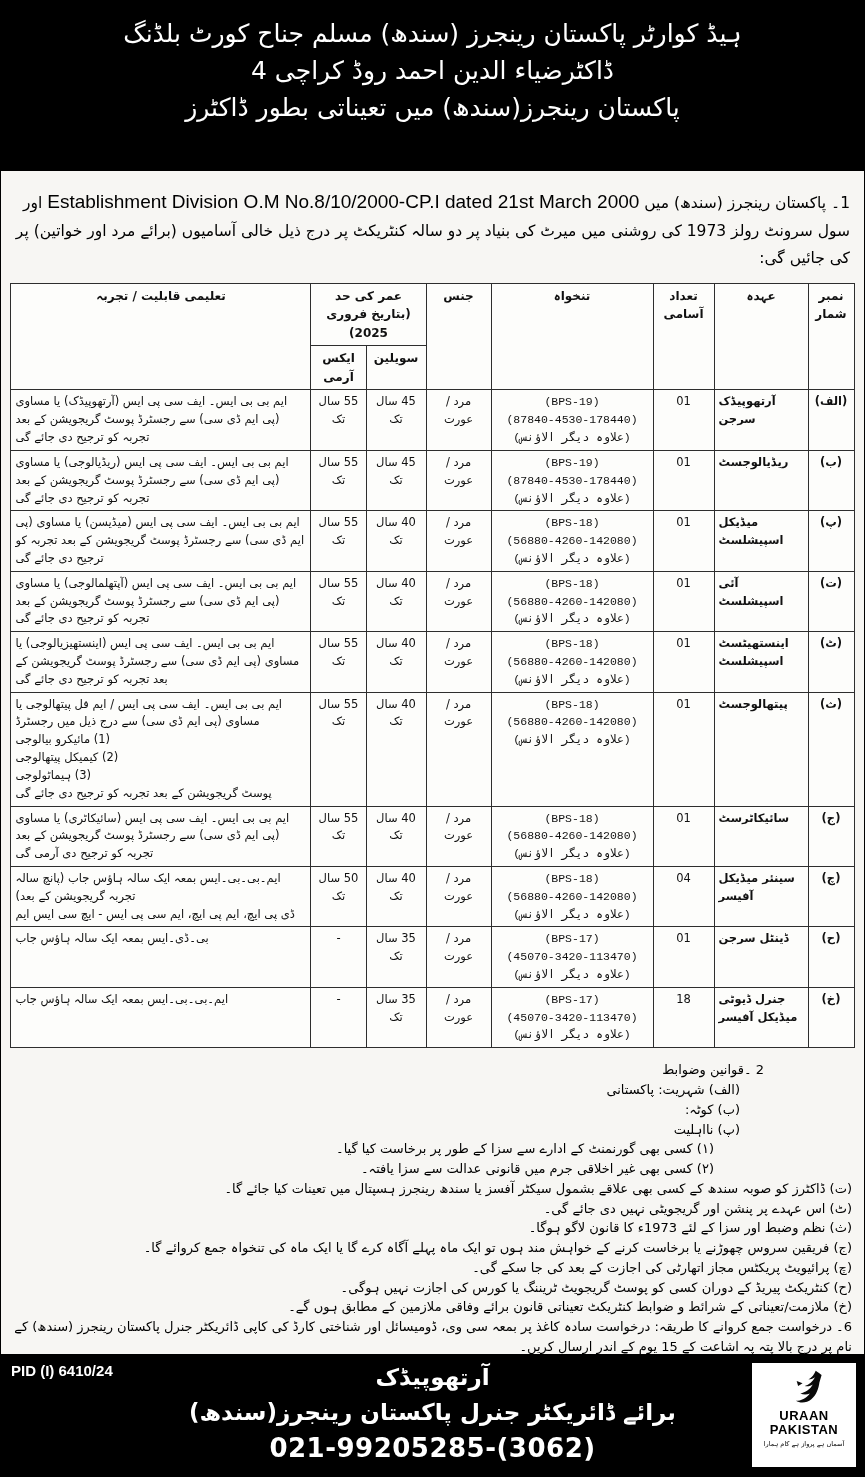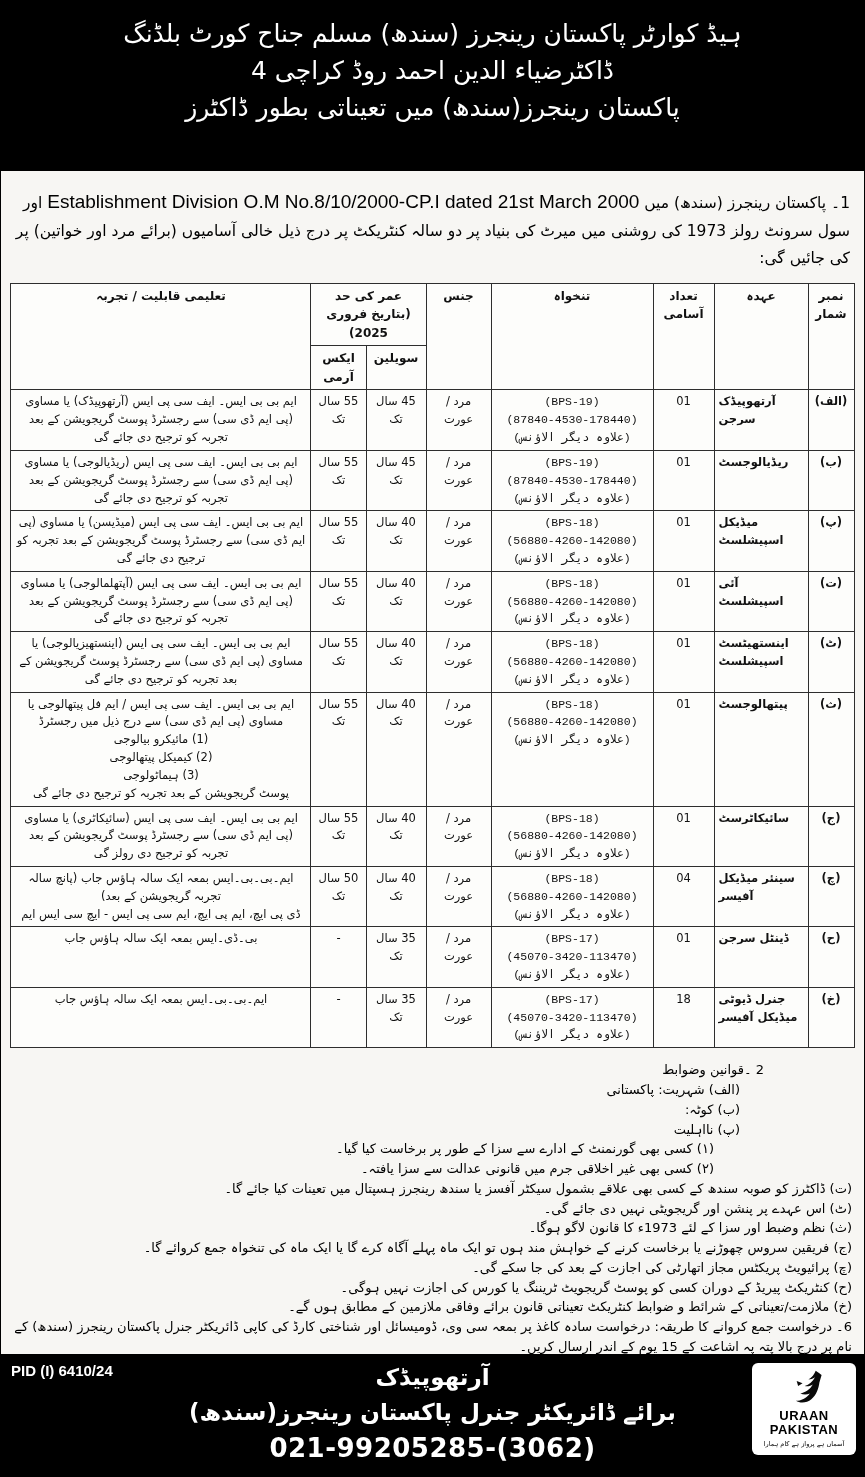--- a/index.html
+++ b/index.html
@@ -24,43 +24,43 @@
   table.jobs{
     direction:rtl;border-collapse:collapse;margin:4px auto 10px auto;
     width:843px;table-layout:fixed;background:#fdfdfb;
   }
   table.jobs th,table.jobs td{
     border:1.4px solid #2e2e2e;padding:3px 4px;vertical-align:top;
     font-size:11.5px;line-height:1.55;color:#111;
   }
   table.jobs th{font-weight:bold;text-align:center;font-size:12px;vertical-align:top;}
   td.c{text-align:center;}
-  td.qual{text-align:center;padding-right:8px;}
+  td.qual{text-align:left;padding-right:8px;}
   .sal div{text-align:center;font-family:Liberation Mono, monospace;}
   col.w-serial{width:46px}col.w-post{width:94px}col.w-count{width:61px}
   col.w-sal{width:162px}col.w-sex{width:65px}col.w-civ{width:60px}
   col.w-army{width:55px}col.w-qual{width:300px}
   .post-cell{font-weight:bold;text-align:left;}
   
   .terms{direction:rtl;padding:2px 8px 8px 10px;}
   .terms .t-line{font-size:13px;line-height:1.52;color:#000;text-align:right;}
   .ind0{padding-right:4px}.ind1{padding-right:92px}.ind2{padding-right:116px}.ind3{padding-right:142px}
   .ind1b{padding-right:70px}.ind2b{padding-right:148px}
   
   .footer{
     position:absolute;left:0;right:0;bottom:0;height:122px;background:#000;color:#fff;padding-left:41px;
   }
   .pid{position:absolute;top:8px;left:10px;font-size:15px;font-weight:bold;
        font-family:"Liberation Sans",sans-serif;direction:ltr;}
   .sig{position:absolute;top:6px;left:0;right:0;text-align:center;direction:rtl;
        font-weight:bold;font-size:23px;line-height:1.5;}
   .sig .phone{direction:ltr;unicode-bidi:isolate;font-size:26px;letter-spacing:.5px;}
   .logo-box{
-    position:absolute;right:8px;top:9px;width:104px;height:92px;background:#fff;
-    border-radius:6px;display:flex;flex-direction:column;align-items:center;
+    position:absolute;right:8px;top:9px;width:104px;height:104px;background:#fff;
+    border-radius:0;display:flex;flex-direction:column;align-items:center;
     justify-content:flex-start;padding-top:6px;box-sizing:border-box;color:#000;
   }
   .logo-box svg{width:44px;height:40px;display:block;}
   .logo-name{font-weight:bold;font-size:13px;line-height:1.1;text-align:center;
              font-family:"Liberation Sans",sans-serif;letter-spacing:.5px;}
   .logo-tag{font-size:6.5px;margin-top:2px;direction:rtl;white-space:nowrap;}
 </style>
 </head>
 <body>
 
@@ -216,21 +216,21 @@
           <td class="c">01</td>
           <td class="c sal">
             <div dir="ltr">(BPS-18)</div>
             <div dir="ltr">(56880-4260-142080)</div>
             <div dir="rtl">(علاوہ دیگر الاؤنس)</div>
           </td>
           <td class="c">مرد / عورت</td>
           <td class="c">40 سال تک</td>
           <td class="c">55 سال تک</td>
           <td class="qual">
-            <div>ایم بی بی ایس۔ ایف سی پی ایس (سائیکاٹری) یا مساوی (پی ایم ڈی سی) سے رجسٹرڈ پوسٹ گریجویشن کے بعد تجربہ کو ترجیح دی رولز گی</div>
+            <div>ایم بی بی ایس۔ ایف سی پی ایس (سائیکاٹری) یا مساوی (پی ایم ڈی سی) سے رجسٹرڈ پوسٹ گریجویشن کے بعد تجربہ کو ترجیح دی آرمی گی</div>
           </td>
         </tr>
         <tr>
           <td class="c" style="font-weight: bold;">(چ)</td>
           <td class="post-cell">سینئر میڈیکل آفیسر</td>
           <td class="c">04</td>
           <td class="c sal">
             <div dir="ltr">(BPS-18)</div>
             <div dir="ltr">(56880-4260-142080)</div>
             <div dir="rtl">(علاوہ دیگر الاؤنس)</div>

